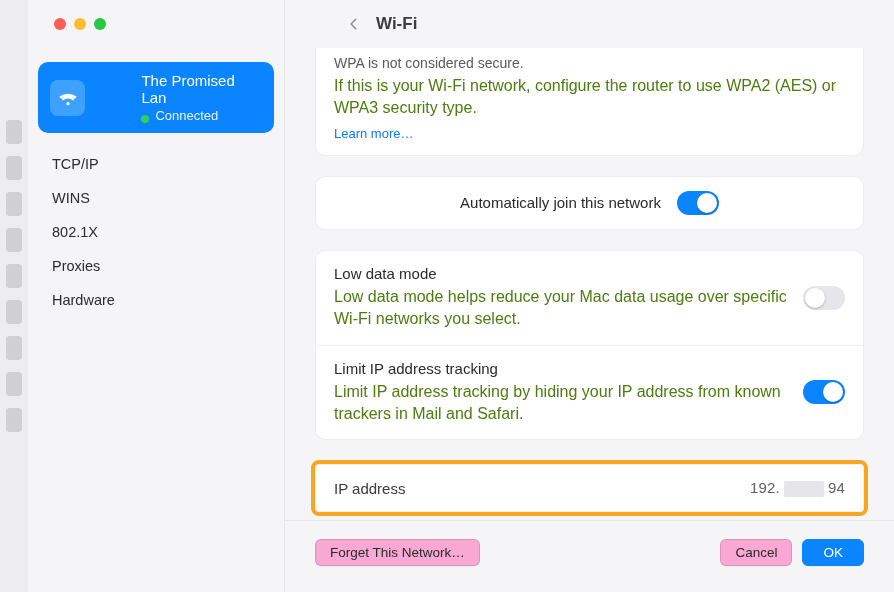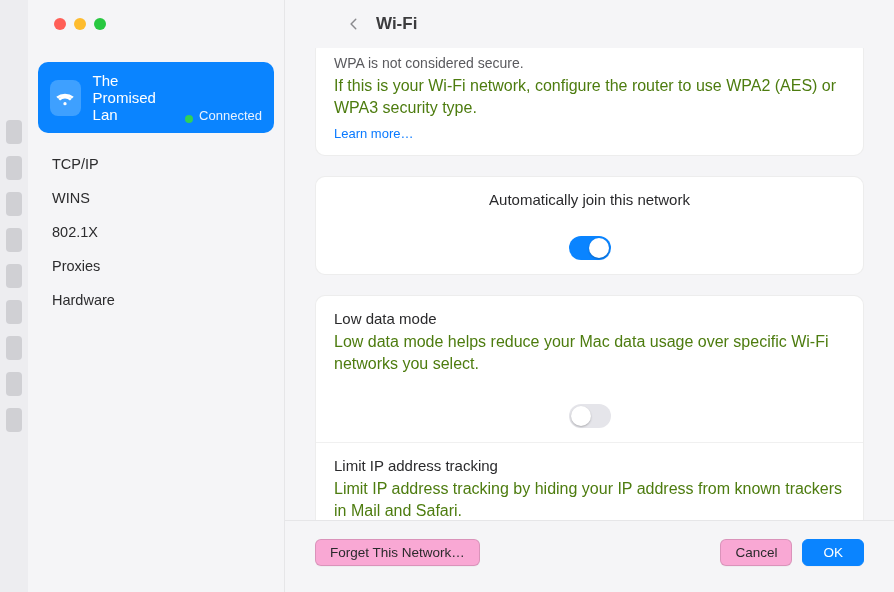--- a/index.html
+++ b/index.html
@@ -41,21 +41,21 @@
   }
   .network-card {
     background: #0a84ff; border-radius: 10px; padding: 10px 12px; display: flex; gap: 12px; align-items: center;
     margin-bottom: 10px;
   }
   .wifi-glyph {
     width: 36px; height: 36px; border-radius: 8px; background: #3ea0ff;
     display: flex; align-items: center; justify-content: center;
   }
   .wifi-glyph svg { width: 22px; height: 22px; fill: #fff; }
-  .net-lines { display: flex; flex-direction: row; }
+  .net-lines { display: flex; flex-direction: column; margin-left: 44px; }
   .net-name { color: #fff; font-size: 15px; font-weight: 500; }
   .net-status { display: flex; align-items: flex-end; gap: 6px; margin-top: 2px; }
   .net-status .dot { width: 8px; height: 8px; border-radius: 50%; background: #30d158; }
   .net-status span { color: #e8f2ff; font-size: 13px; }
   
   .side-list { list-style: none; padding: 4px 4px; }
   .side-list li {
     font-size: 14.5px; color: #2c2c2e; padding: 9px 10px; border-radius: 6px; cursor: default;
   }
   
@@ -71,21 +71,21 @@
   }
   
   .section {
     background: #fff; border: 1px solid rgba(0,0,0,0.07); border-radius: 10px;
     margin-bottom: 20px;
   }
   .section-row {
     padding: 14px 18px; border-top: 1px solid rgba(0,0,0,0.06);
   }
   .section-row:first-child { border-top: none; }
-  .row-flex { display: flex; align-items: center; justify-content: center; gap: 28px; flex-direction: column; }
+  .row-flex { display: flex; align-items: center; justify-content: center; gap: 16px; }
   .row-title { font-size: 15px; color: #2a2a2c; }
   .row-sub { font-size: 16px; color: #4d7c0f; margin-top: 4px; line-height: 1.4; }
   .link { color: #0a7aff; font-size: 13px; cursor: default; }
   
   .kv-row { display: flex; align-items: center; justify-content: space-between; }
   .kv-label { font-size: 15px; color: #3a3a3c; }
   .kv-value { font-size: 15px; color: #636366; letter-spacing: 0.2px; }
   .kv-value .redact { display:inline-block; width:40px; height:16px; background:#e5e5ea; border-radius:2px; vertical-align:middle; margin:0 4px; }
   
   

